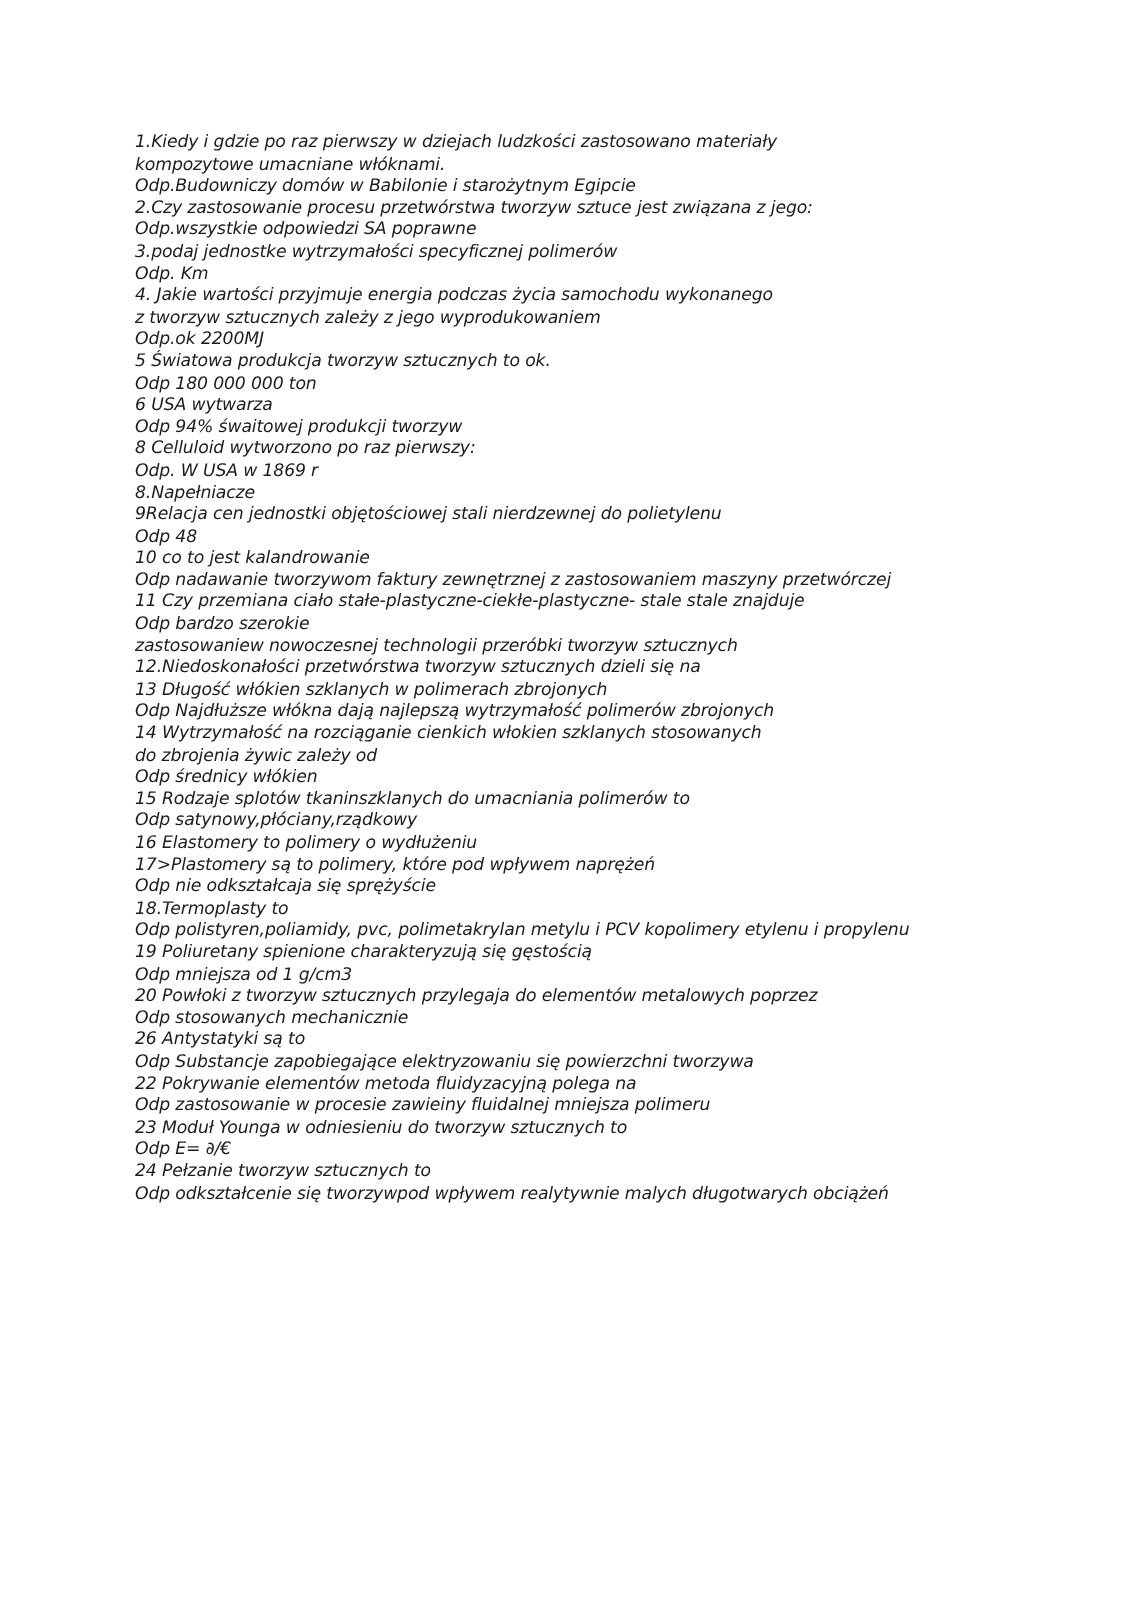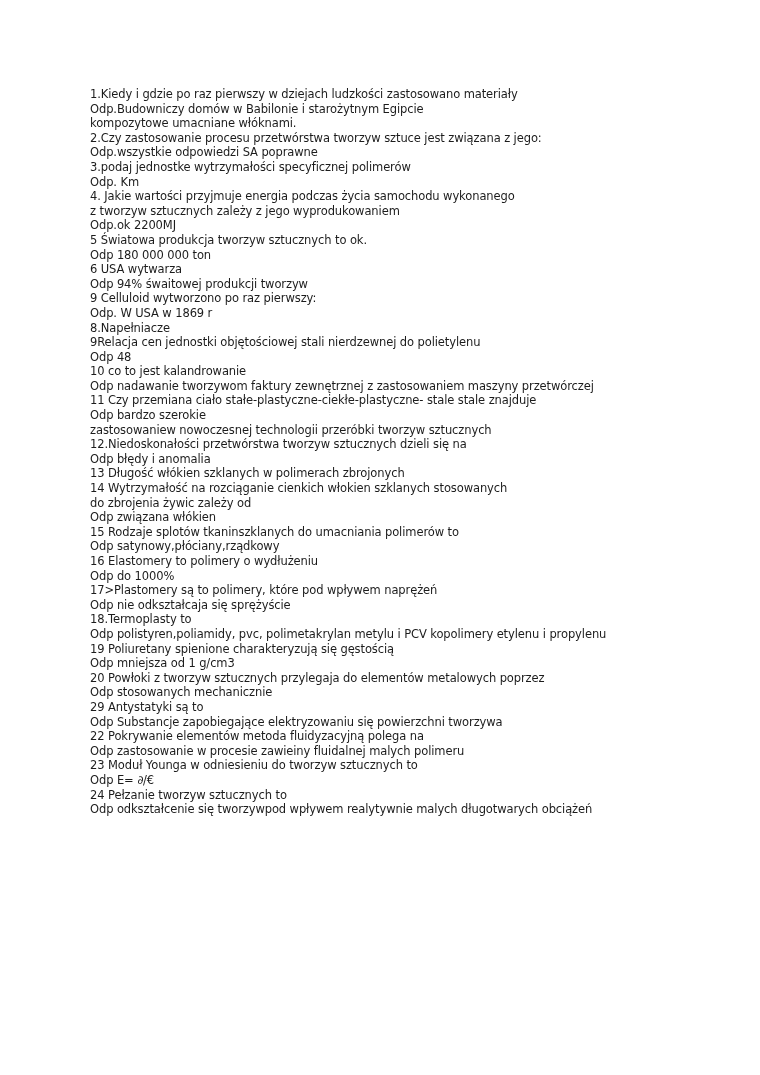--- a/index.html
+++ b/index.html
@@ -21,71 +21,71 @@
     top: 87px;
     width: 620px;
     font-size: 11.5px;
     line-height: 14.6px;
     color: #1c1c1c;
     letter-spacing: -0.1px;
   }
   .line {
     white-space: pre;
     min-height: 14.6px;
+    font-style: italic;
   }
 </style>
 </head>
 <body>
 
 <div class="page">
   <div class="text-block">
       <div class="line">1.Kiedy i gdzie po raz pierwszy w dziejach ludzkości zastosowano materiały</div>
+      <div class="line">kompozytowe umacniane włóknami.</div>
       <div class="line">Odp.Budowniczy domów w Babilonie i starożytnym Egipcie</div>
-      <div class="line">kompozytowe umacniane włóknami.</div>
       <div class="line">2.Czy zastosowanie procesu przetwórstwa tworzyw sztuce jest związana z jego:</div>
       <div class="line">Odp.wszystkie odpowiedzi SA poprawne</div>
       <div class="line">3.podaj jednostke wytrzymałości specyficznej polimerów</div>
       <div class="line">Odp. Km</div>
       <div class="line">4. Jakie wartości przyjmuje energia podczas życia samochodu wykonanego</div>
       <div class="line">z tworzyw sztucznych zależy z jego wyprodukowaniem</div>
       <div class="line">Odp.ok 2200MJ</div>
       <div class="line">5 Światowa produkcja tworzyw sztucznych to ok.</div>
       <div class="line">Odp 180 000 000 ton</div>
       <div class="line">6 USA wytwarza</div>
       <div class="line">Odp 94% śwaitowej produkcji tworzyw</div>
-      <div class="line">9 Celluloid wytworzono po raz pierwszy:</div>
+      <div class="line">8 Celluloid wytworzono po raz pierwszy:</div>
       <div class="line">Odp. W USA w 1869 r</div>
       <div class="line">8.Napełniacze</div>
       <div class="line">9Relacja cen jednostki objętościowej stali nierdzewnej do polietylenu</div>
       <div class="line">Odp 48</div>
       <div class="line">10 co to jest kalandrowanie</div>
       <div class="line">Odp nadawanie tworzywom faktury zewnętrznej z zastosowaniem maszyny przetwórczej</div>
       <div class="line">11 Czy przemiana ciało stałe-plastyczne-ciekłe-plastyczne- stale stale znajduje</div>
       <div class="line">Odp bardzo szerokie</div>
       <div class="line">zastosowaniew nowoczesnej technologii przeróbki tworzyw sztucznych</div>
       <div class="line">12.Niedoskonałości przetwórstwa tworzyw sztucznych dzieli się na</div>
-      <div class="line">Odp błędy i anomalia</div>
       <div class="line">13 Długość włókien szklanych w polimerach zbrojonych</div>
+      <div class="line">Odp Najdłuższe włókna dają najlepszą wytrzymałość polimerów zbrojonych</div>
       <div class="line">14 Wytrzymałość na rozciąganie cienkich włokien szklanych stosowanych</div>
       <div class="line">do zbrojenia żywic zależy od</div>
-      <div class="line">Odp związana włókien</div>
+      <div class="line">Odp średnicy włókien</div>
       <div class="line">15 Rodzaje splotów tkaninszklanych do umacniania polimerów to</div>
       <div class="line">Odp satynowy,płóciany,rządkowy</div>
       <div class="line">16 Elastomery to polimery o wydłużeniu</div>
-      <div class="line">Odp do 1000%</div>
       <div class="line">17&gt;Plastomery są to polimery, które pod wpływem naprężeń</div>
       <div class="line">Odp nie odkształcaja się sprężyście</div>
       <div class="line">18.Termoplasty to</div>
       <div class="line">Odp polistyren,poliamidy, pvc, polimetakrylan metylu i PCV kopolimery etylenu i propylenu</div>
       <div class="line">19 Poliuretany spienione charakteryzują się gęstością</div>
       <div class="line">Odp mniejsza od 1 g/cm3</div>
       <div class="line">20 Powłoki z tworzyw sztucznych przylegaja do elementów metalowych poprzez</div>
       <div class="line">Odp stosowanych mechanicznie</div>
-      <div class="line">29 Antystatyki są to</div>
+      <div class="line">26 Antystatyki są to</div>
       <div class="line">Odp Substancje zapobiegające elektryzowaniu się powierzchni tworzywa</div>
       <div class="line">22 Pokrywanie elementów metoda fluidyzacyjną polega na</div>
-      <div class="line">Odp zastosowanie w procesie zawieiny fluidalnej malych polimeru</div>
+      <div class="line">Odp zastosowanie w procesie zawieiny fluidalnej mniejsza polimeru</div>
       <div class="line">23 Moduł Younga w odniesieniu do tworzyw sztucznych to</div>
       <div class="line">Odp E= ∂/€</div>
       <div class="line">24 Pełzanie tworzyw sztucznych to</div>
       <div class="line">Odp odkształcenie się tworzywpod wpływem realytywnie malych długotwarych obciążeń</div>
     </div>
 </div>
 
 </body></html>

